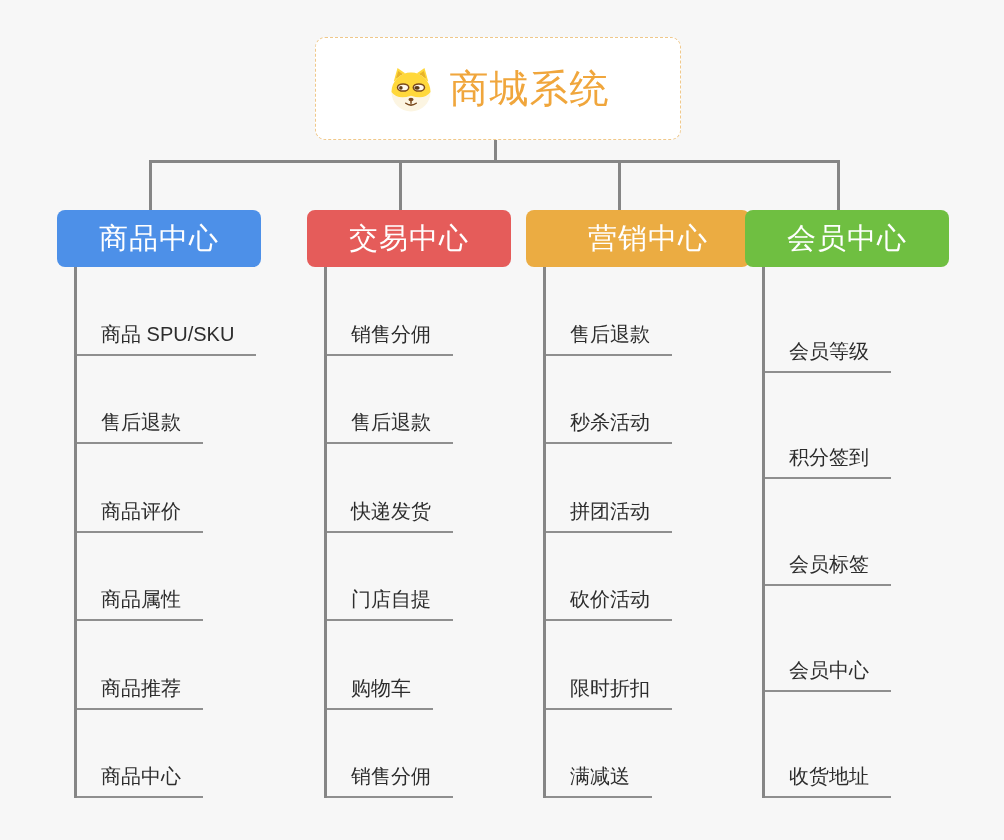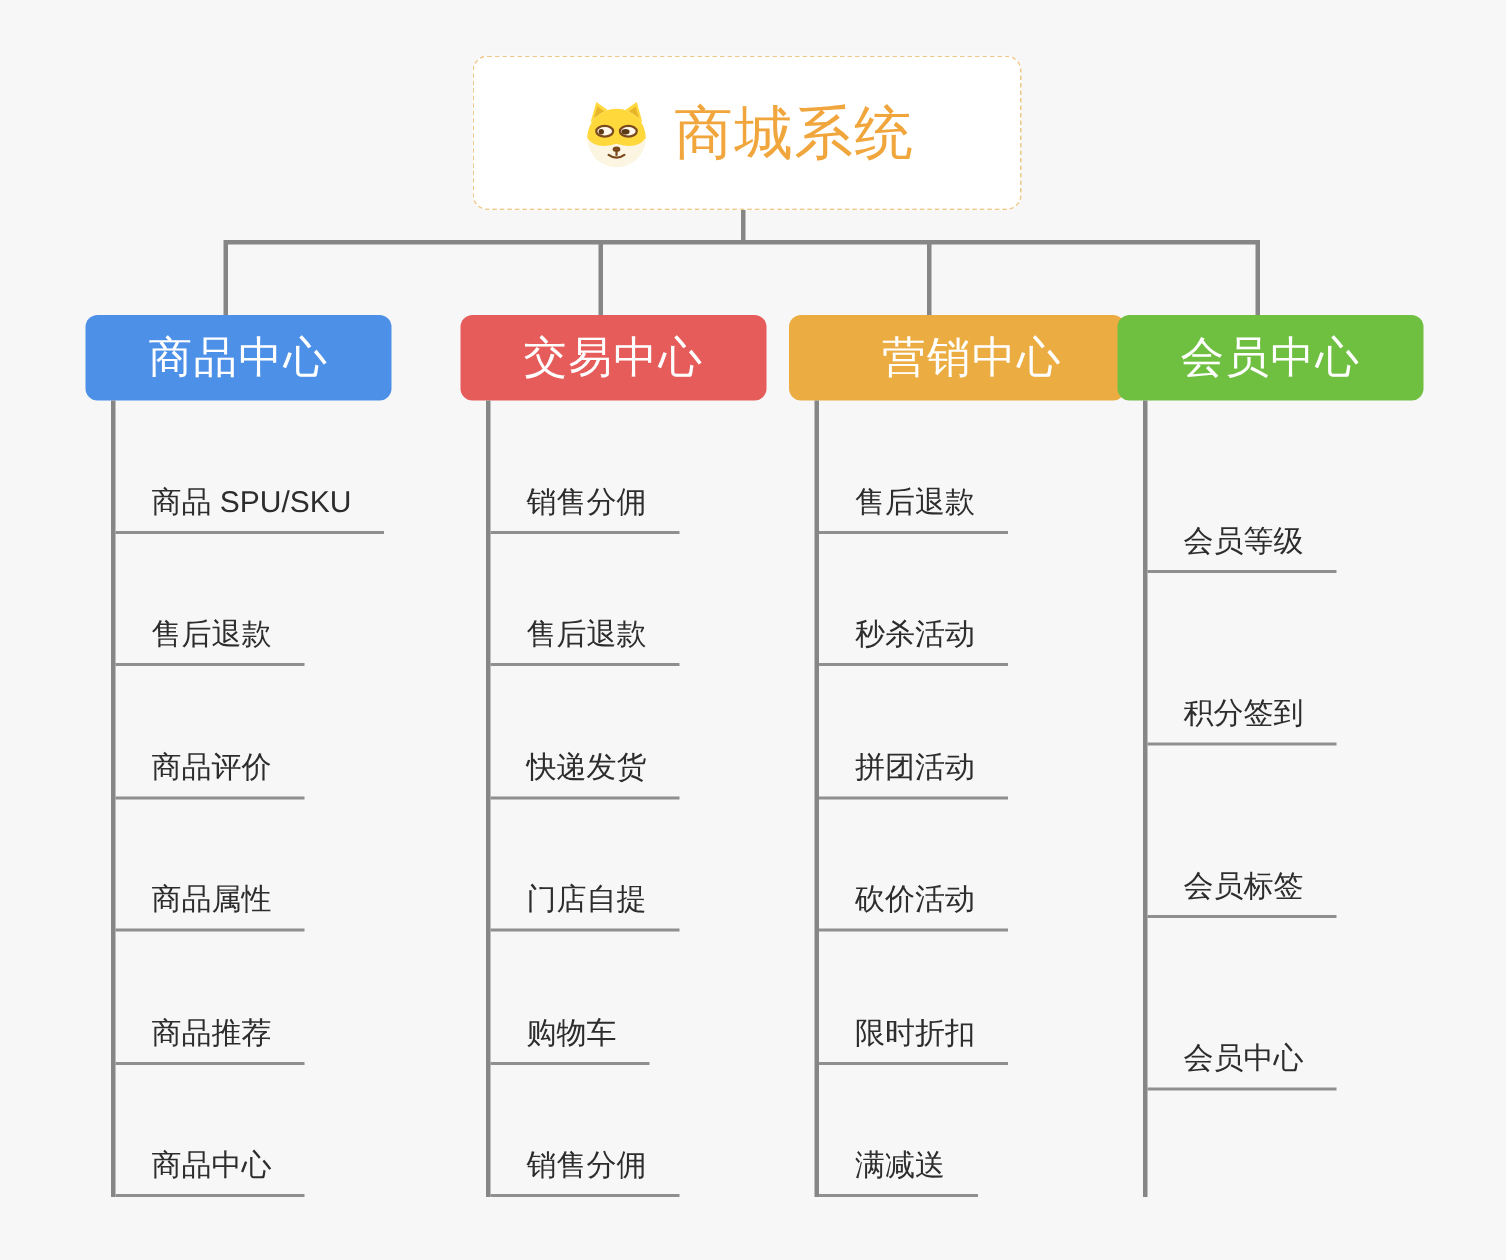--- a/index.html
+++ b/index.html
@@ -156,17 +156,18 @@
 
   <div class="column">
     <div class="branch-header" style="background: rgb(111, 191, 65);">
       <span>会员中心</span>
     </div>
     <div class="items">
           <div class="item">会员等级</div>
           <div class="item">积分签到</div>
           <div class="item">会员标签</div>
           <div class="item">会员中心</div>
+          <div class="item">收货地址</div>
         </div>
   </div>
 </div>
 
 </div>
 
 </body></html>

